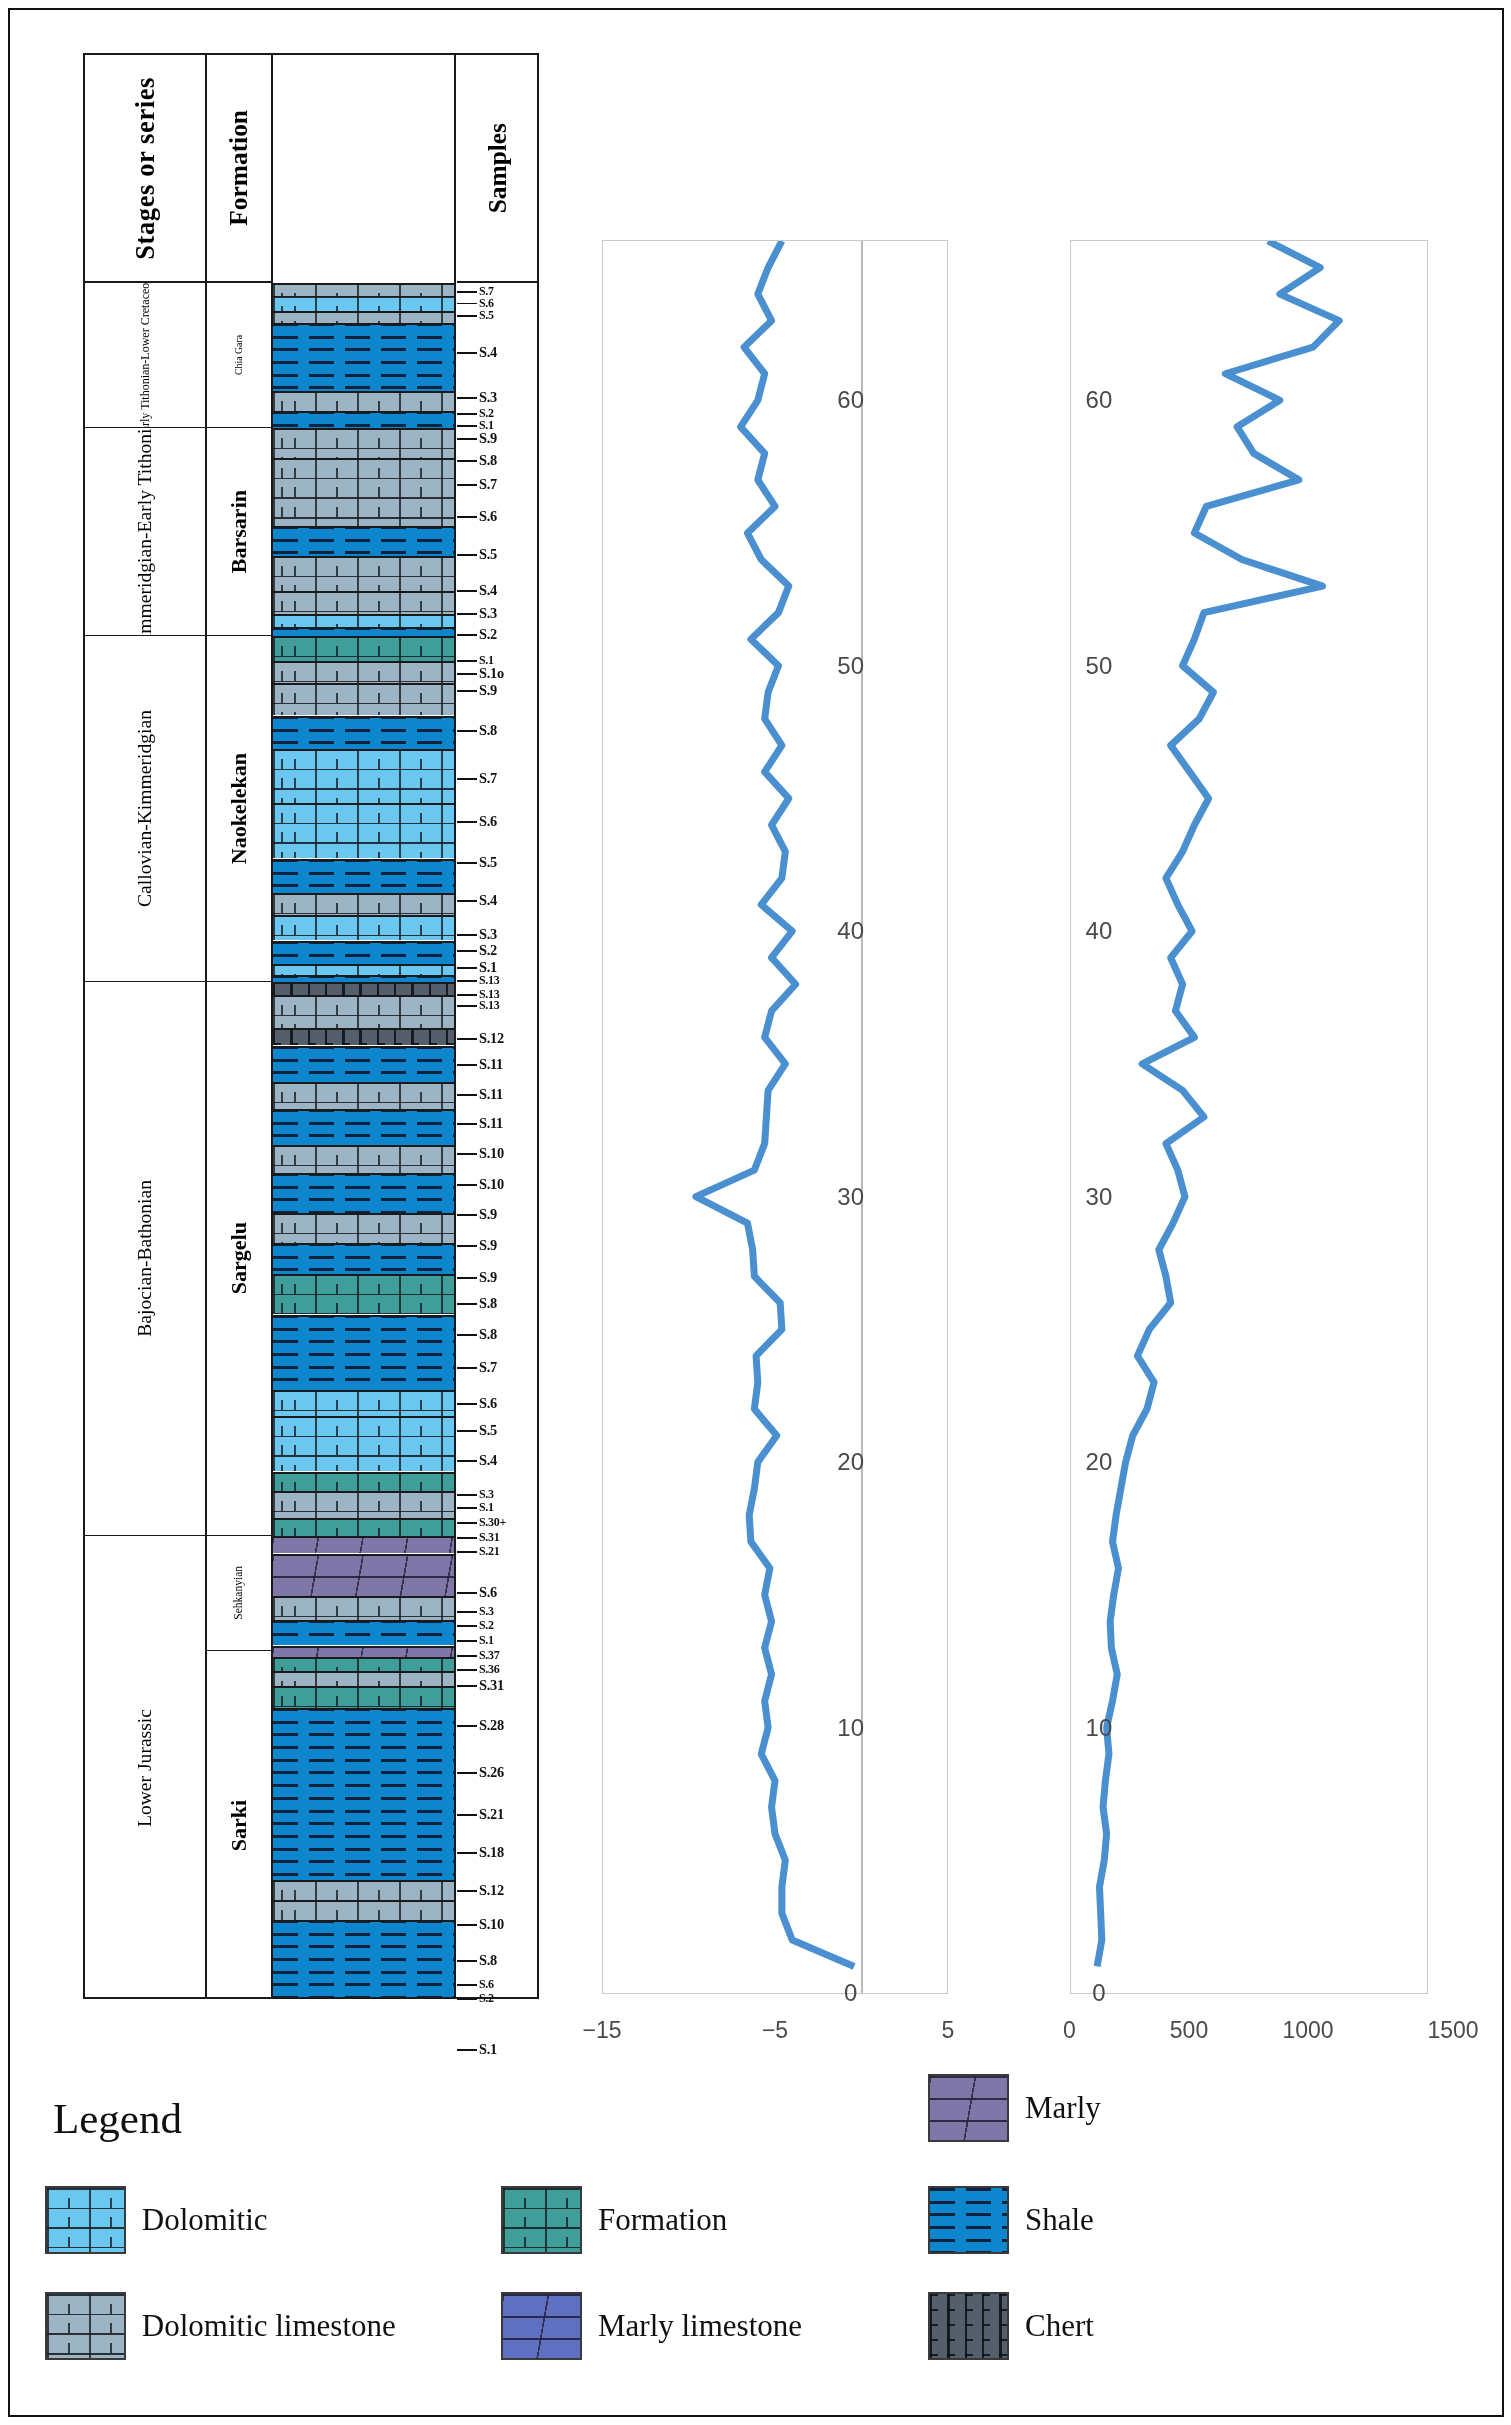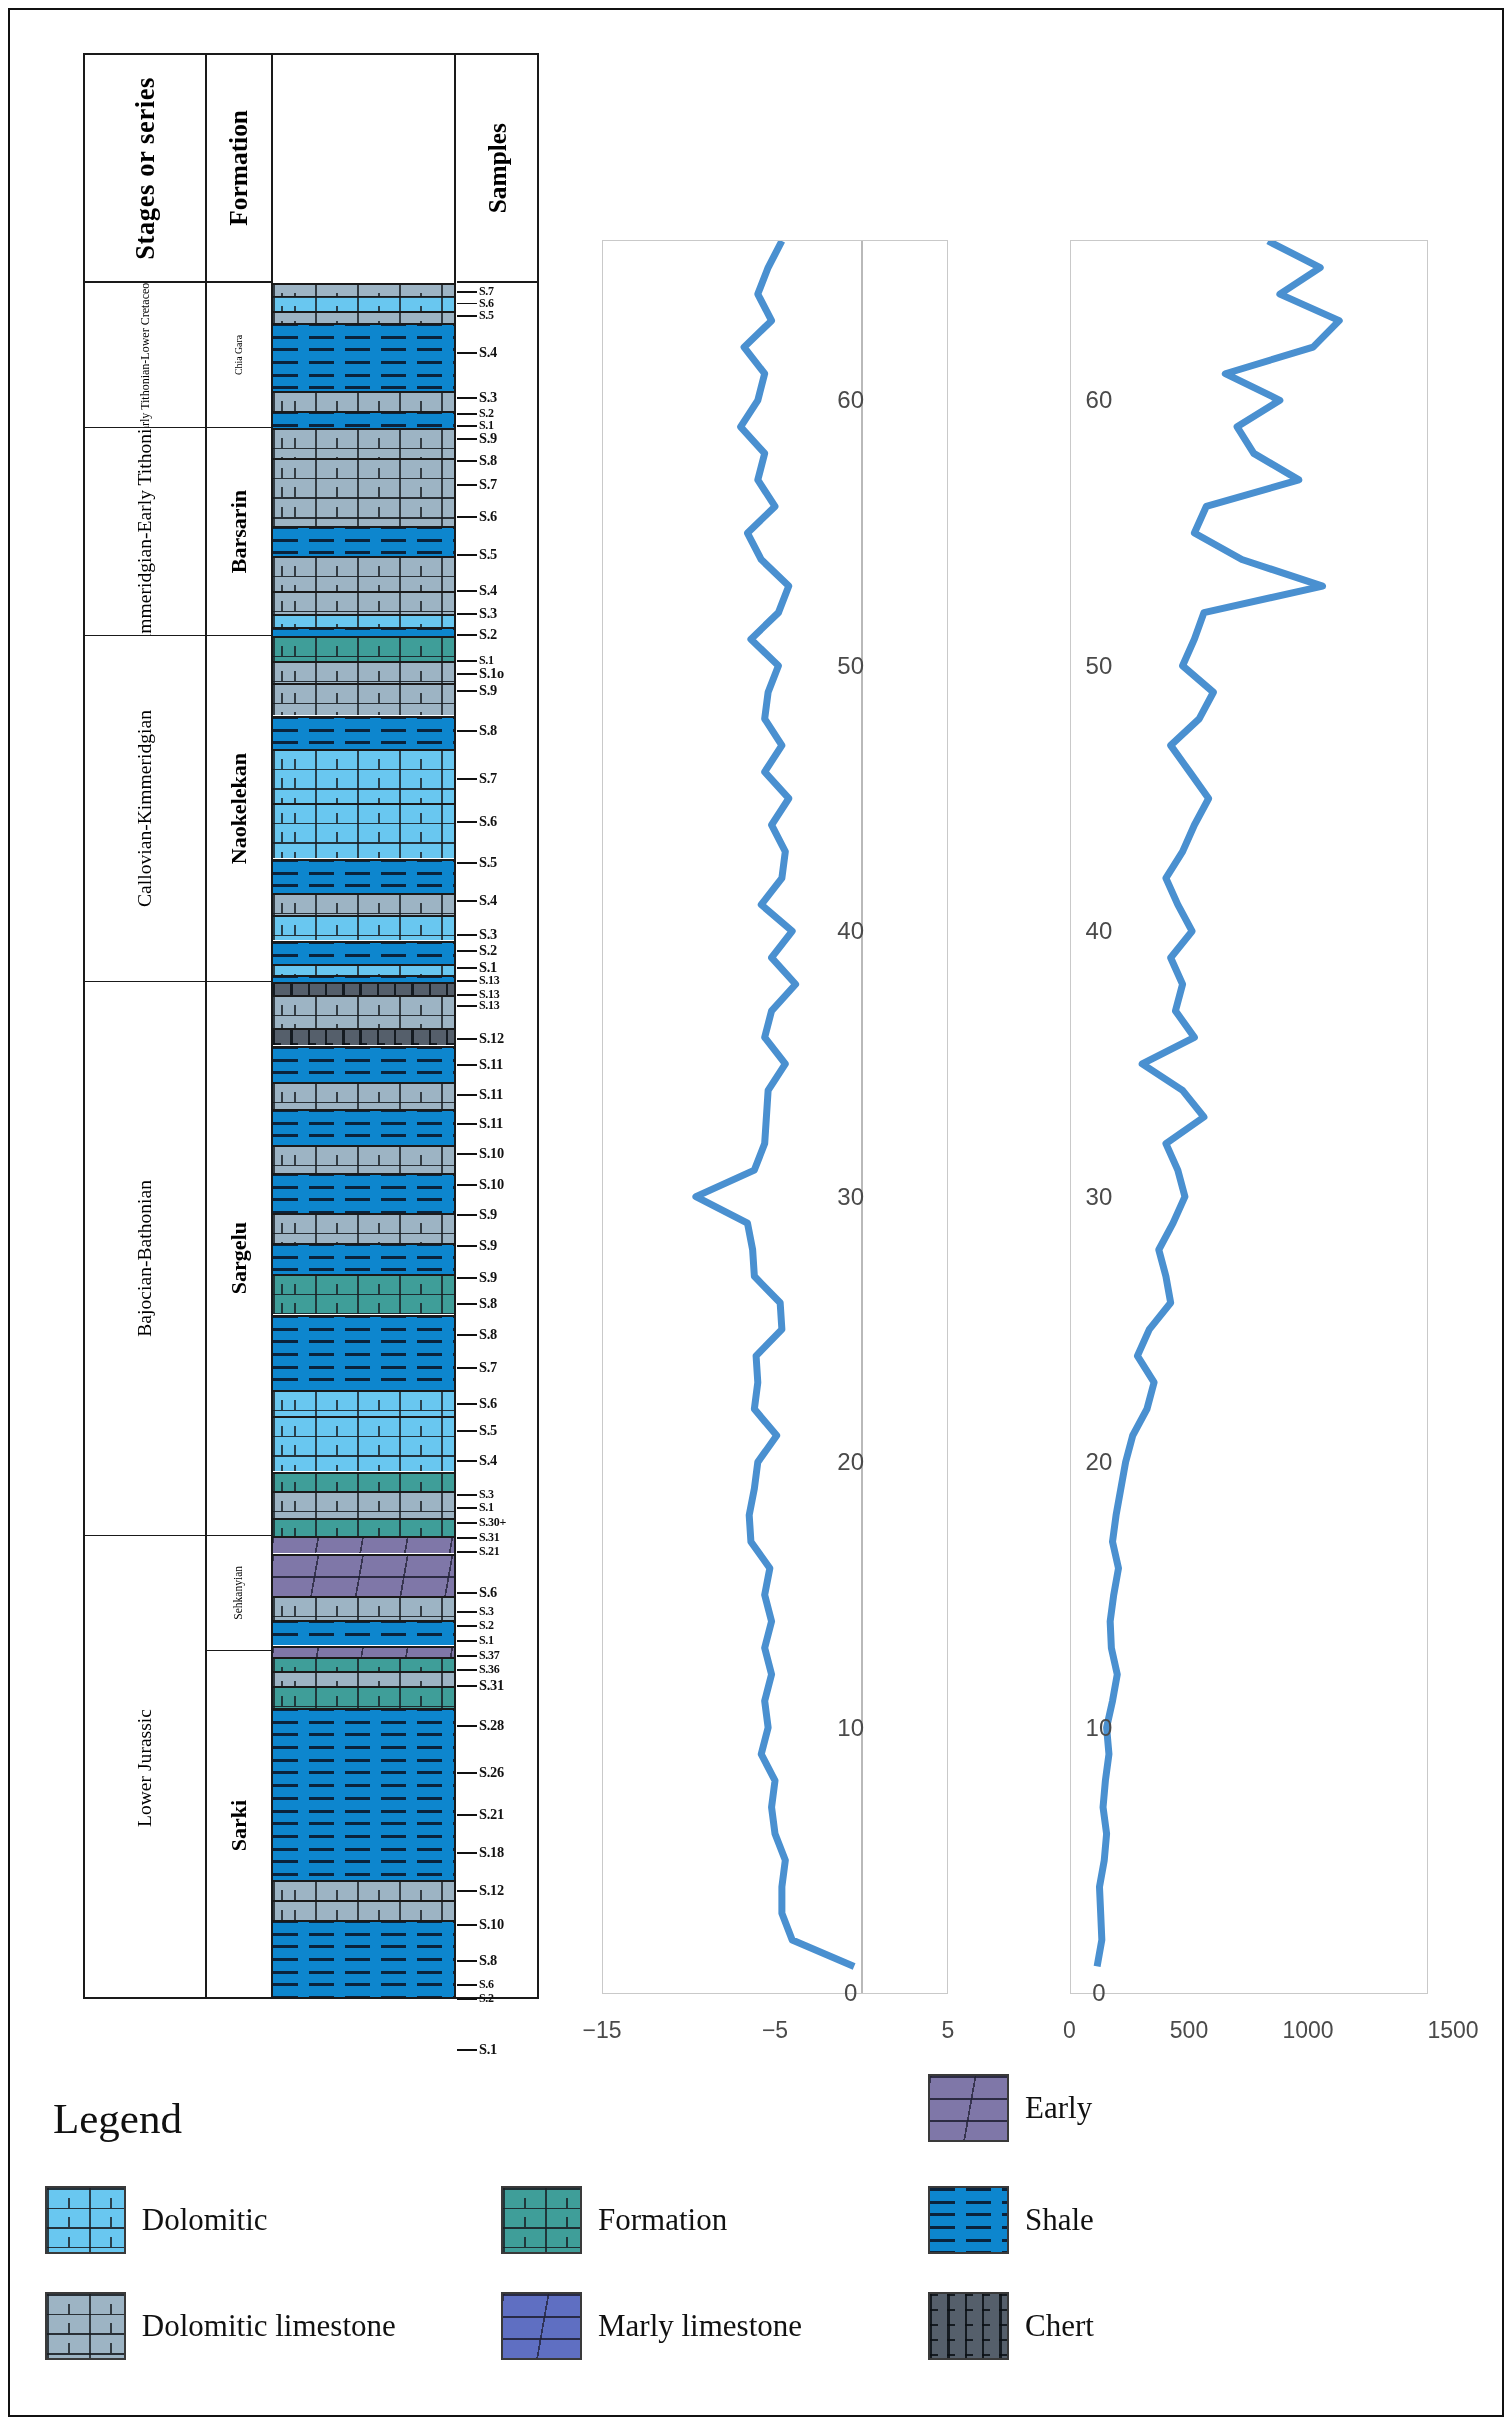--- a/index.html
+++ b/index.html
@@ -701,21 +701,21 @@
         <div class="legend-item lg-c1 lg-r2">
           <div class="legend-swatch pat-marlylime">
             <div class="marlwork"></div>
           </div>
           <div class="legend-text">Marly limestone</div>
         </div>
         <div class="legend-item lg-c2 lg-r0">
           <div class="legend-swatch pat-marl">
             <div class="marlwork"></div>
           </div>
-          <div class="legend-text">Early</div>
+          <div class="legend-text">Marly</div>
         </div>
         <div class="legend-item lg-c2 lg-r1">
           <div class="legend-swatch pat-shale">
             <div class="shalework"></div>
           </div>
           <div class="legend-text">Shale</div>
         </div>
         <div class="legend-item lg-c2 lg-r2">
           <div class="legend-swatch pat-chert">
             <div class="chertwork"></div>

